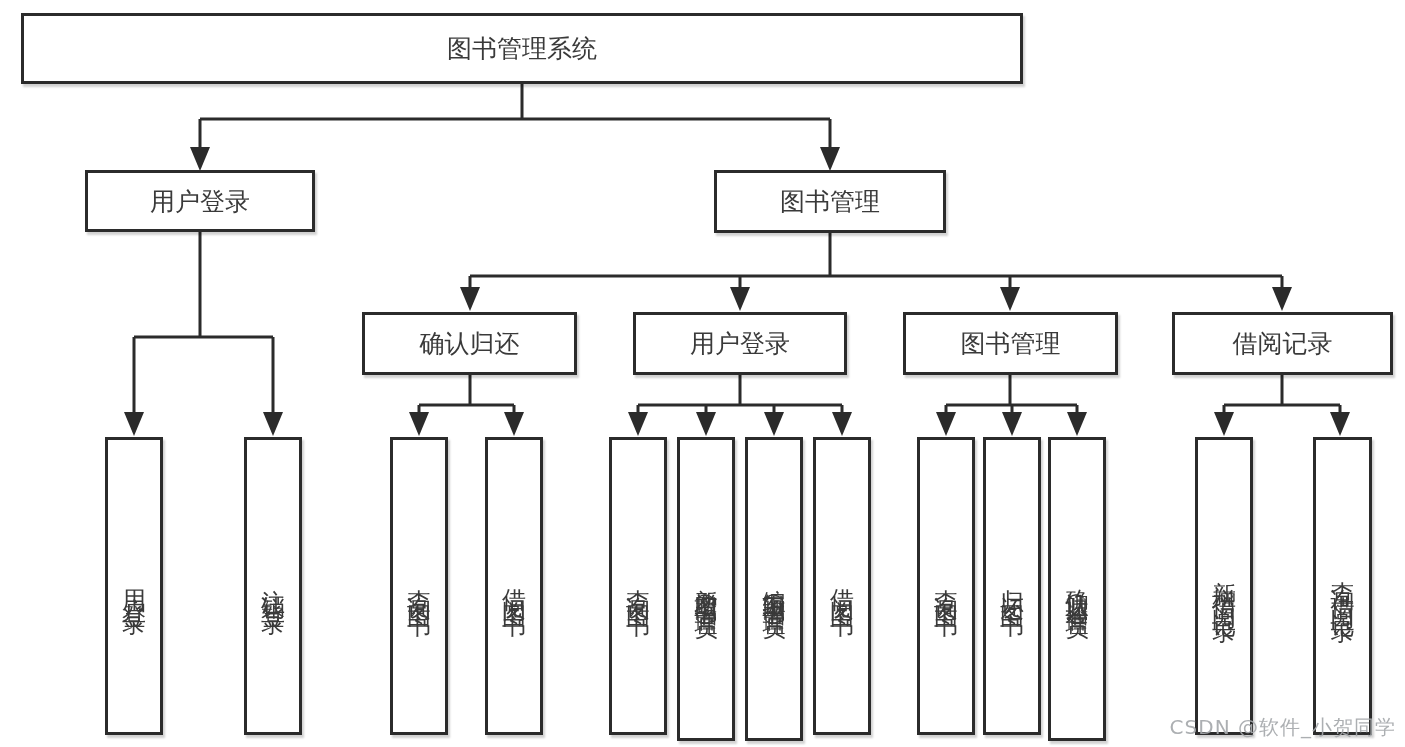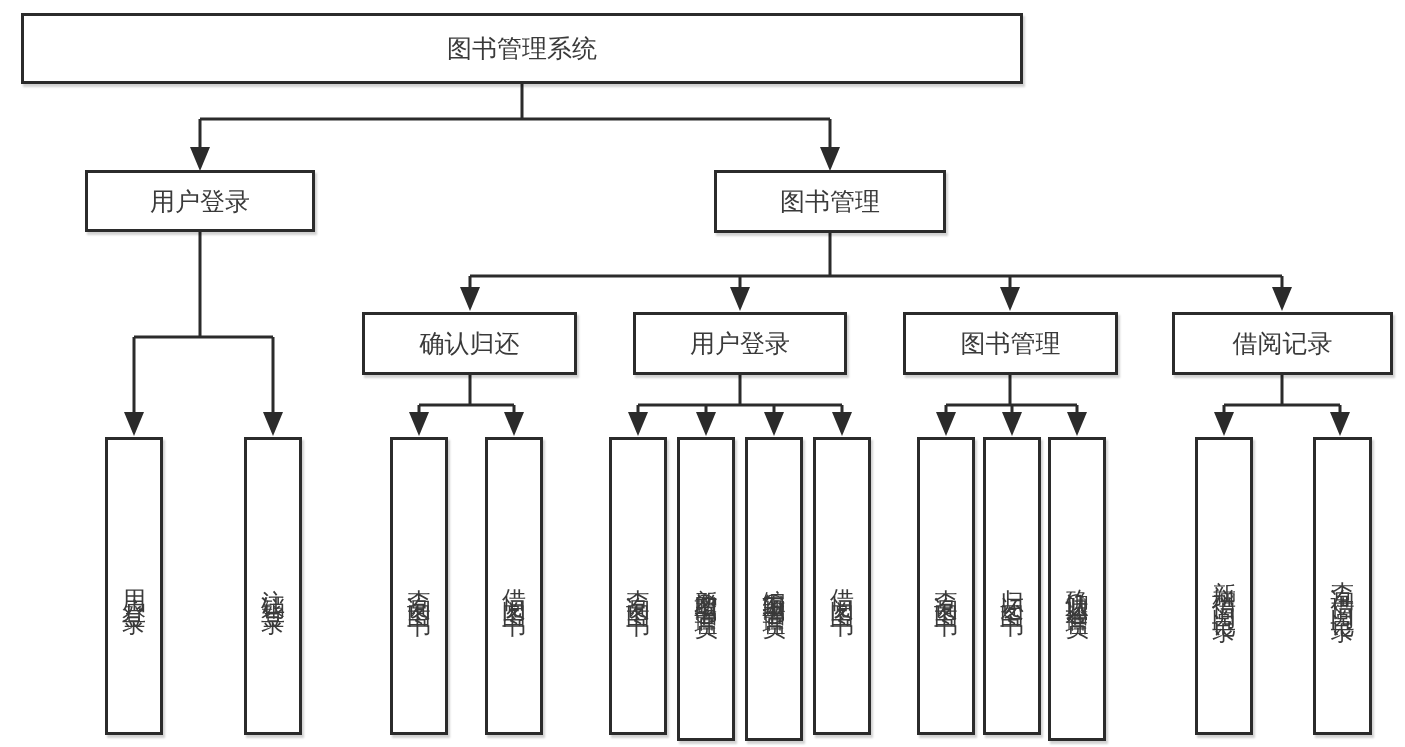--- a/index.html
+++ b/index.html
@@ -138,14 +138,15 @@
   <div class="node v leaf n-leaf-query-book-2">查询图书</div>
   <div class="node v tight leaf tall n-leaf-add-book">新增图书（管理员）</div>
   <div class="node v tight leaf tall n-leaf-edit-book">编辑图书（管理员）</div>
   <div class="node v leaf n-leaf-borrow-book-2">借阅图书</div>
   <div class="node v leaf n-leaf-query-book-3">查询图书</div>
   <div class="node v leaf n-leaf-return-book">归还图书</div>
   <div class="node v tight leaf tall n-leaf-confirm-return">确认归还（管理员）</div>
   <div class="node v leaf n-leaf-add-record">新增借阅记录</div>
   <div class="node v leaf n-leaf-query-record">查询借阅记录</div>
 
+  <div id="watermark">CSDN @软件_小贺同学</div>
 
 </div>
 
 </body></html>

